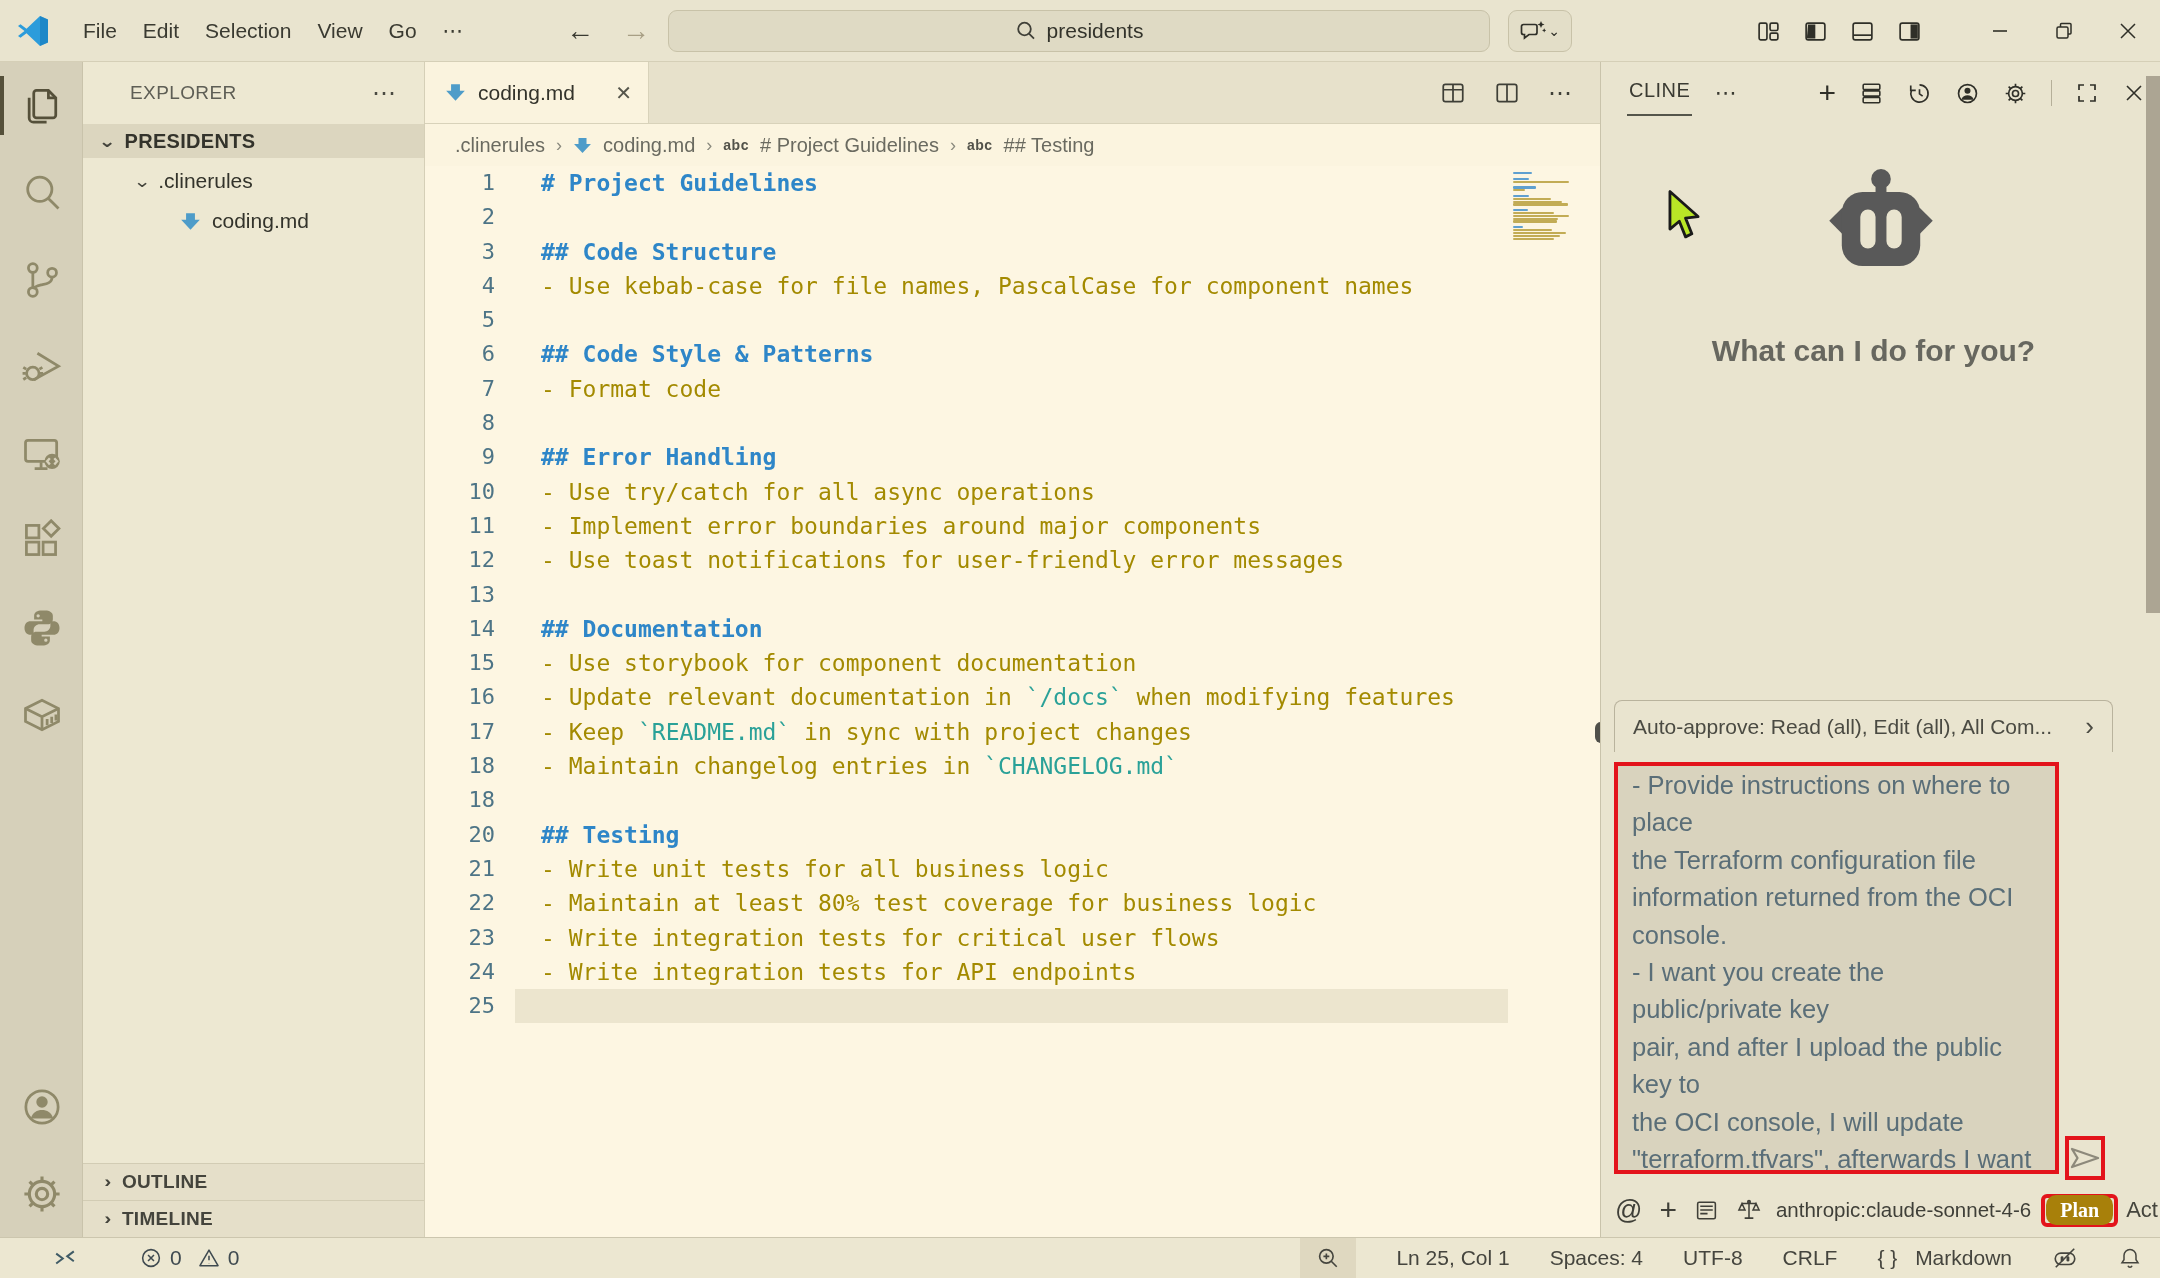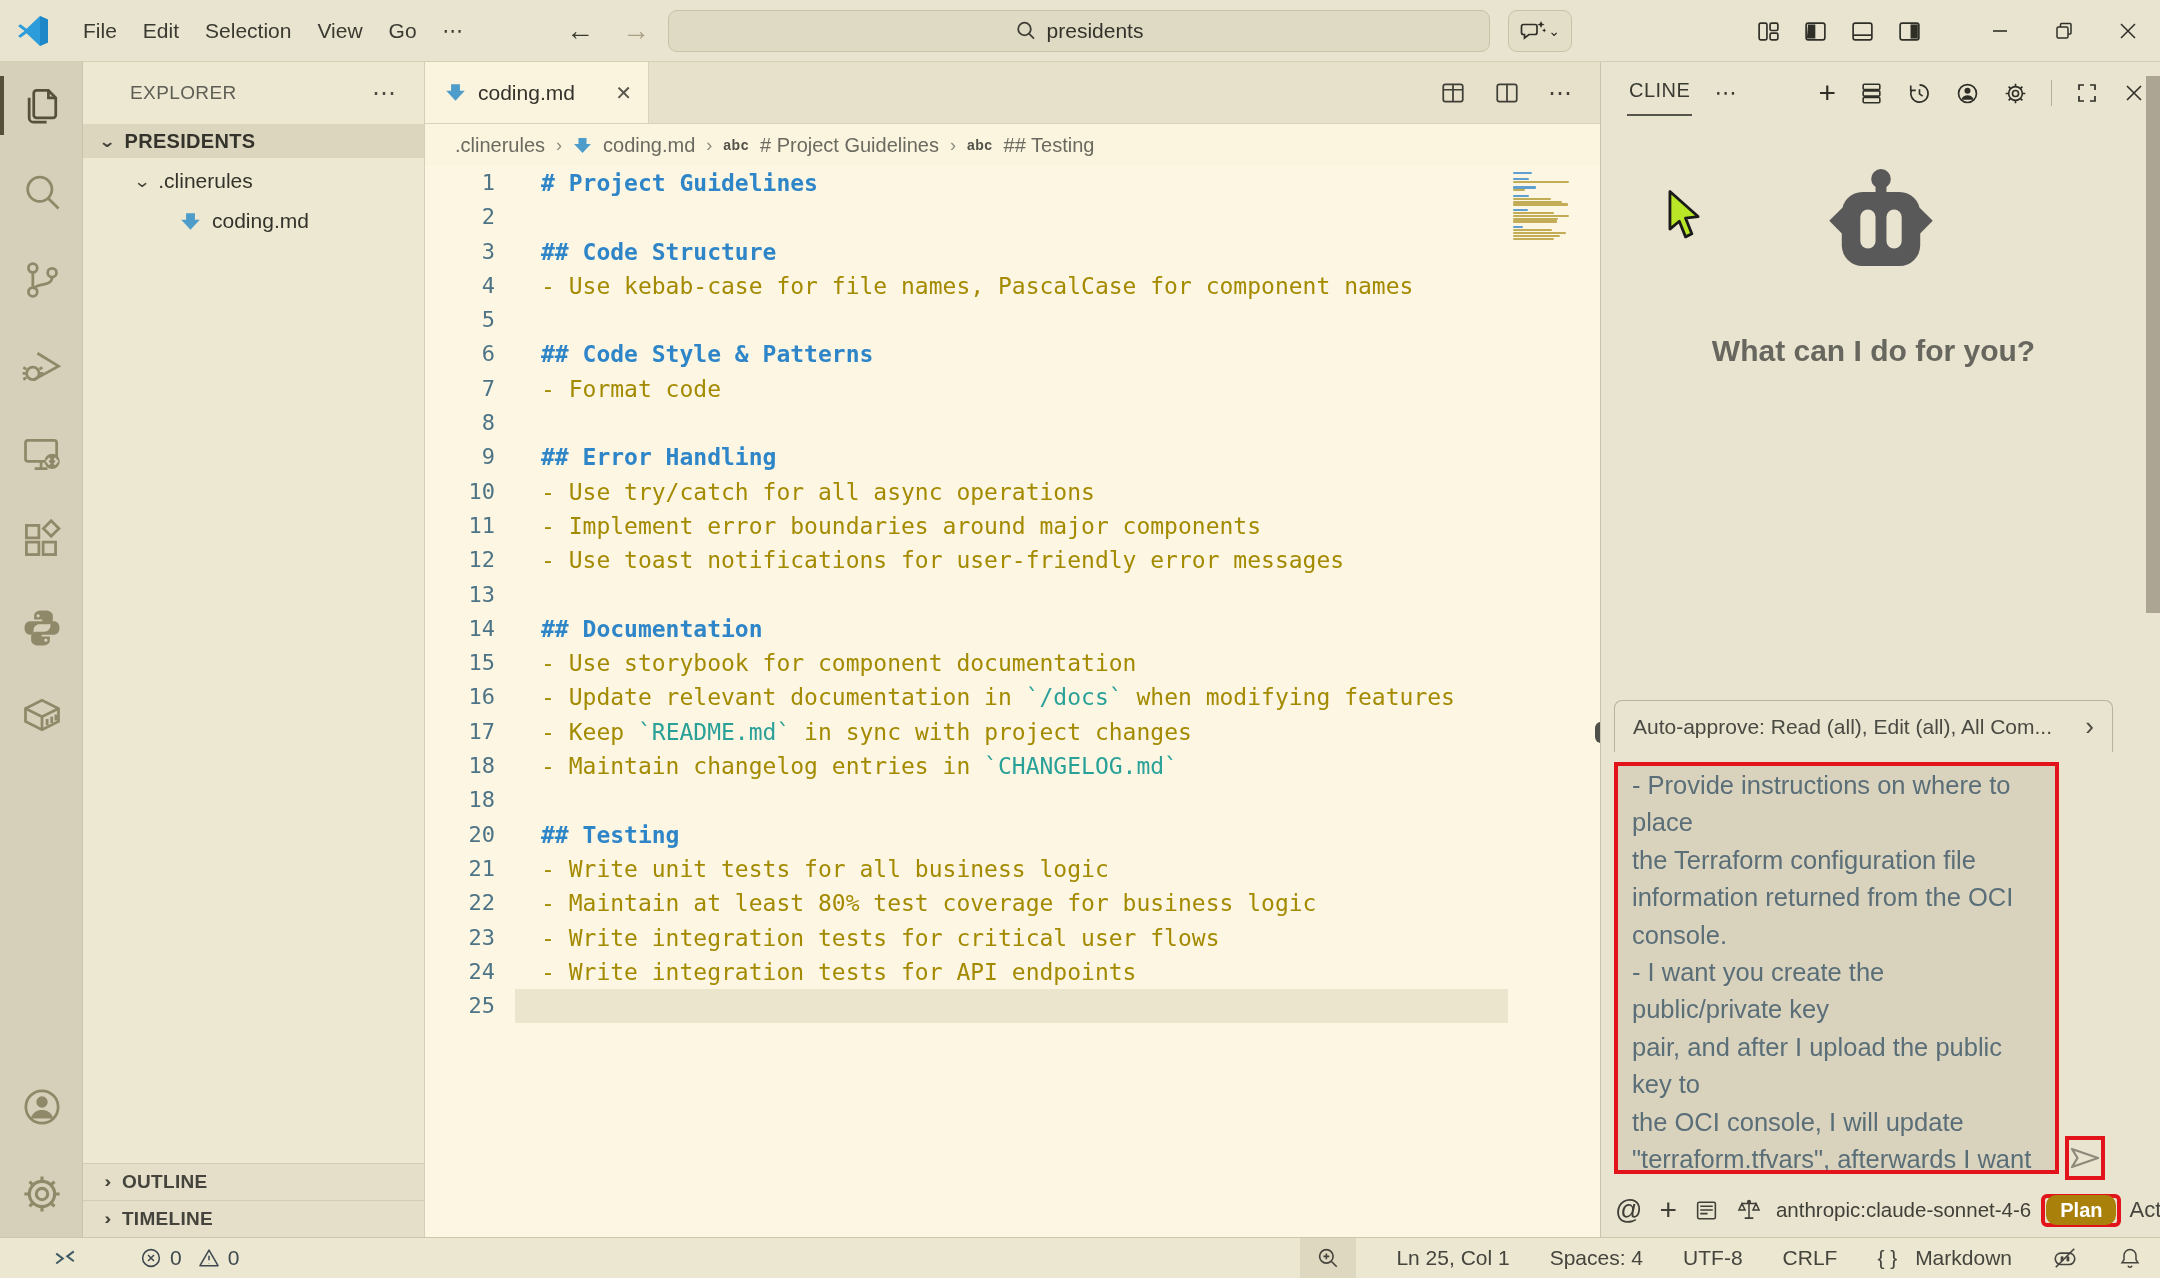--- a/index.html
+++ b/index.html
@@ -79,21 +79,21 @@
   .autoapprove .chevR { margin-left:auto; font-size:26px; color:#4A4A42; }
   .cl-input { position:absolute; left:13px; top:700px; width:445px; height:412px; border:4px solid #E3131B; background:#D9D3BE; overflow:hidden; padding:16px 14px; }
   .cl-input-inner { margin-top:-15px; font-size:25.5px; line-height:37.4px; color:#5A6E78; }
   .send-btn { position:absolute; left:464px; top:1074px; width:40px; height:44px; border:4px solid #E3131B; display:flex; align-items:center; justify-content:center; }
   .cl-bottom { position:absolute; left:14px; right:8px; top:1126px; height:44px; display:flex; align-items:center; color:#3F3F38; }
   .cl-bottom .at { font-size:27px; }
   .cl-bottom .plus2 { font-size:30px; font-weight:300; margin-left:17px; }
   .cl-bottom .ic { margin-left:17px; }
   .model-name { margin-left:14px; font-size:20.5px; color:#3F3F38; white-space:nowrap; }
   .plan-wrap { margin-left:10px; border:4px solid #E3131B; border-radius:6px; padding:1px; }
-  .plan-badge { background:#A8800A; color:#FFFFFF; font-weight:bold; font-size:20px; padding:4px 14px; border-radius:10px; }
+  .plan-badge { background:#A8800A; color:#FFFFFF; font-weight:bold; font-size:20px; padding:4px 14px; border-radius:10px;font-family:Liberation Serif, serif; }
   .act-label { margin-left:8px; font-size:22px; color:#45453D; }
 
   
   .statusbar { position:absolute; bottom:0; left:0; width:2160px; height:41px; background:#ECE7D1; border-top:1px solid #CCC6AE; display:flex; align-items:center; font-size:21px; color:#45453E; }
   .st-left { display:flex; align-items:center; }
   .st-remote { margin-left:52px; color:#3F5B66; }
   .st-problems { margin-left:62px; display:flex; align-items:center; gap:8px; color:#3F4A50; }
   .st-right { margin-left:auto; display:flex; align-items:center; gap:40px; padding-right:18px; }
   .st-item { display:flex; align-items:center; gap:6px; }
   .st-zoom { background:#DFD8C0; height:41px; display:flex; align-items:center; padding:0 16px; }

